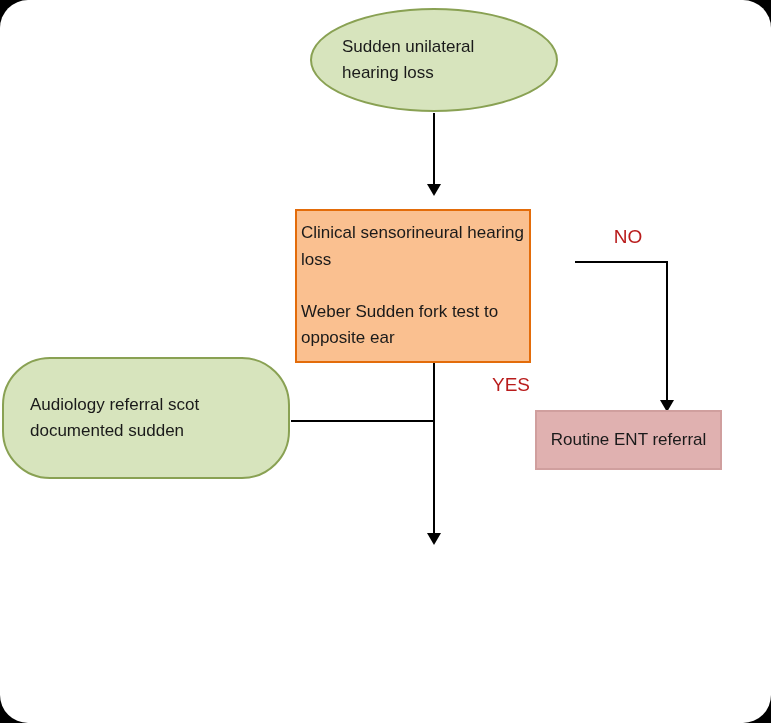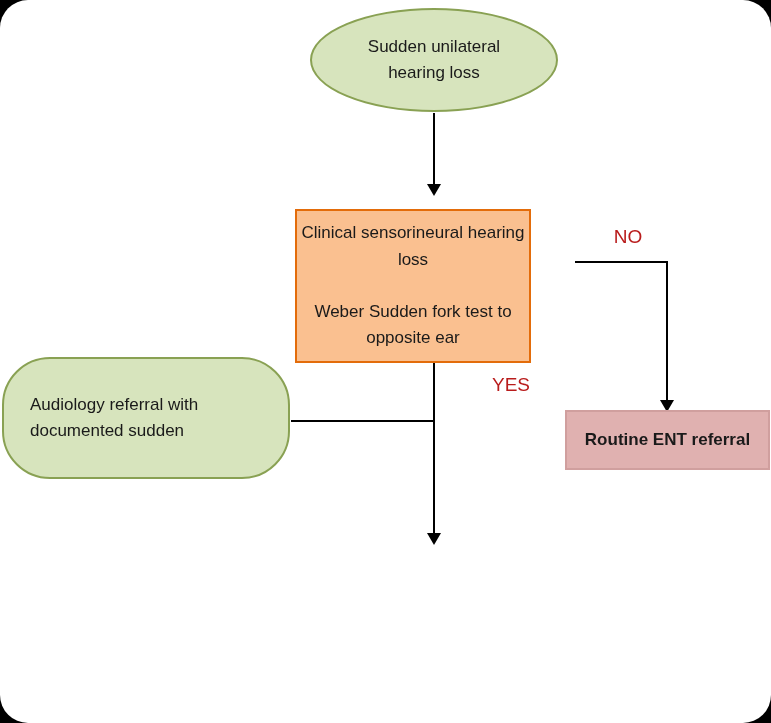--- a/index.html
+++ b/index.html
@@ -17,21 +17,21 @@
     font-family: "Liberation Sans", sans-serif;
     color: #1a1a1a;
   }
   .node {
     position: absolute;
     box-sizing: border-box;
     display: flex;
     flex-direction: column;
     justify-content: center;
     align-items: center;
-    text-align: center;
+    text-align: left;
     font-size: 17px;
     line-height: 1.55;
     z-index: 2;
   }
   .node p { margin: 0; }
   .node p + p { margin-top: 26px; }
 
   .start-ellipse {
     left: 310px; top: 8px;
     width: 248px; height: 104px;
@@ -53,25 +53,24 @@
     width: 288px; height: 122px;
     background: var(--start-fill, #d7e4bd);
     border: 2px solid var(--start-border, #89a153);
     border-radius: 48px;
     align-items: flex-start;
     text-align: left;
     padding-left: 26px;
   }
   .audiology-node .label-inner { display: block; width: 225px; }
   .routine-box {
-    left: 565px; top: 410px;
-    width: 205px; height: 60px;
+    left: 535px; top: 410px;
+    width: 187px; height: 60px;
     background: var(--referral-fill, #e0b1b0);
     border: 2px solid var(--referral-border, #d09f9e);
-    font-weight: bold;
   }
   .treatment-box {
     left: 258px; top: 543px;
     width: 352px; height: 173px;
     background: var(--referral-fill, #e0b1b0);
     border: 2px solid var(--referral-border, #d09f9e);
     padding: 0 18px;
   }
   .edge-label {
     position: absolute;
@@ -133,21 +132,21 @@
 
   <div class="edge-label no-label">
     <span>NO</span>
   </div>
 
   <div class="edge-label yes-label">
     <span>YES</span>
   </div>
 
   <div class="node audiology-node">
-    <span class="label-inner">Audiology referral with documented sudden</span>
+    <span class="label-inner">Audiology referral scot documented sudden</span>
   </div>
 
   <div class="node routine-box">
     <span>Routine ENT referral</span>
   </div>
 
 
 </div>
 
 </body></html>

